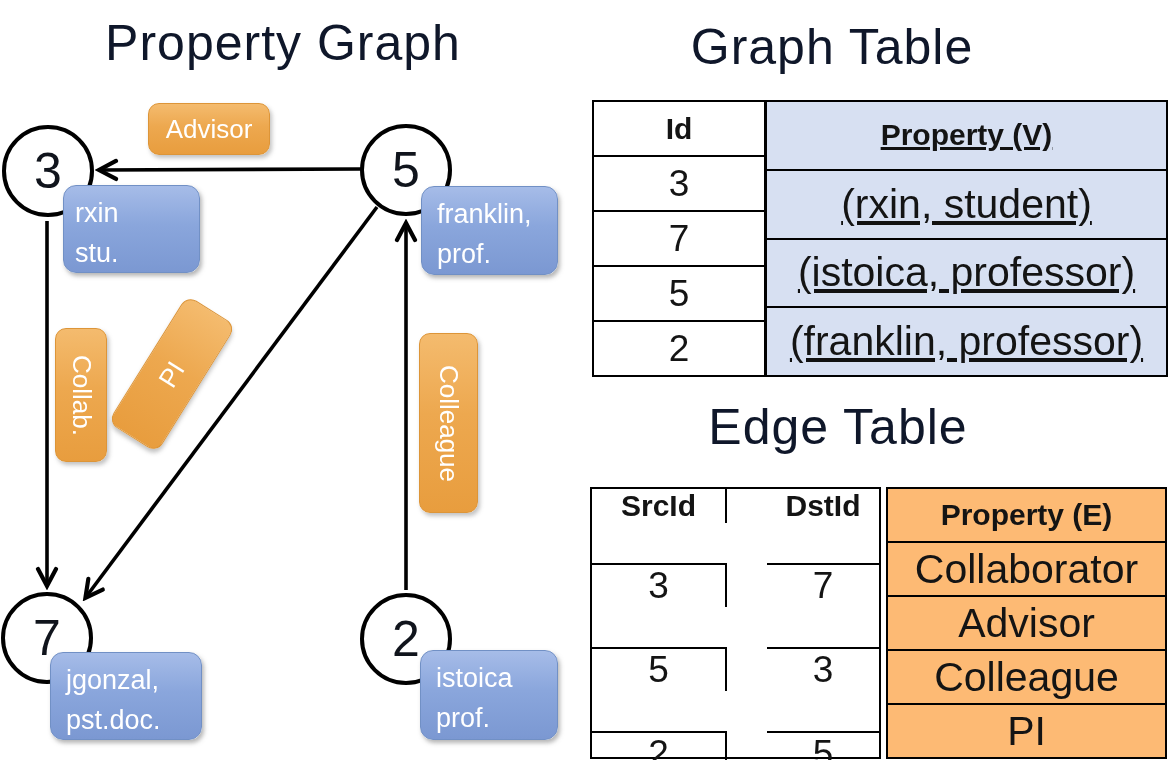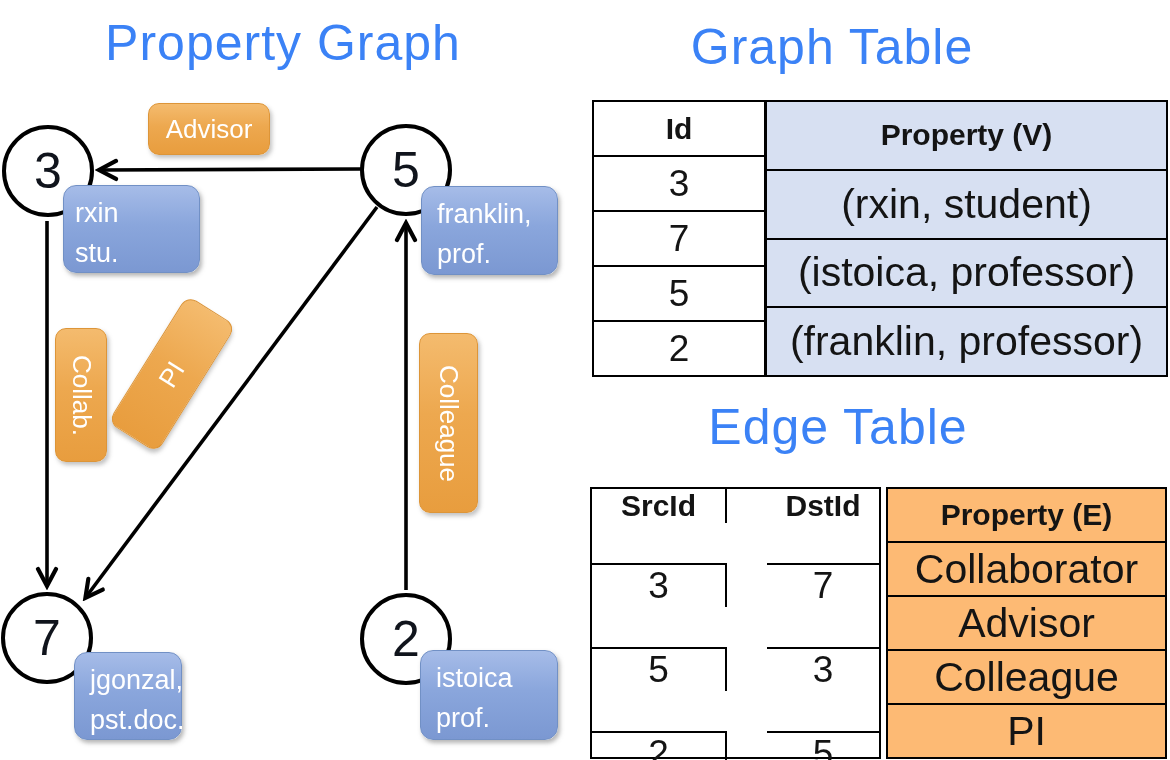--- a/index.html
+++ b/index.html
@@ -2,21 +2,21 @@
 <html><head>
 <meta charset="utf-8">
 <style>
   html,body{margin:0;padding:0;}
   body{
     width:1170px;height:760px;overflow:hidden;background:#ffffff;
     font-family:"Liberation Sans", sans-serif;color:#111;position:relative;
   }
   .panel-title{
     position:absolute;transform:translateX(-50%);
-    font-size:50px;font-weight:400;letter-spacing:1px;color:#3b82f6;white-space:nowrap;
+    font-size:50px;font-weight:400;letter-spacing:1px;color:#0f172a;white-space:nowrap;
   }
   
   #edge-svg{position:absolute;left:0;top:0;width:1170px;height:760px;z-index:1;}
   .gnode{
     position:absolute;width:92px;height:92px;border:4px solid #000;border-radius:50%;
     background:#fff;box-sizing:border-box;display:flex;align-items:center;justify-content:center;
     z-index:3;
   }
   .gnode span{font-size:50px;font-weight:400;color:#10141c;}
   .vprop{
@@ -49,21 +49,21 @@
     position:absolute;border:2.5px solid #000;box-sizing:border-box;background:#fff;
     display:grid;grid-template-columns:135px 1fr;grid-template-rows:repeat(5,1fr);gap:40px;
   }
   .tgrid .cell{
     display:flex;align-items:center;justify-content:center;
     font-size:37px;color:#141414;white-space:nowrap;
   }
   .tgrid .cell:nth-child(odd){border-right:2.5px solid #000;}
   .tgrid .cell:nth-child(n+3){border-top:2.5px solid #000;}
   .tgrid .head{font-weight:700;font-size:30px;}
-  .bg-vertex{background:#d7e0f2;}
+  .bg-vertex{background:#d7e0f2;text-decoration:underline;}
   .bg-edge{background:#fdba74;}
 </style>
 </head>
 <body>
 
 <div class="panel-title" style="left:283px;top:14px;">Property Graph</div>
 
 <svg id="edge-svg" viewBox="0 0 1170 760">
   <defs>
     <marker id="arrow" markerUnits="userSpaceOnUse" markerWidth="24" markerHeight="24" viewBox="0 0 12 12" refX="9.5" refY="6" orient="auto">
@@ -90,21 +90,21 @@
 </div>
 
 <div class="vprop" style="left:63px;top:185px;width:137px;height:88px;padding-left:11px;">
   <div>rxin</div>
   <div>stu.</div>
 </div>
 <div class="vprop" style="left:421px;top:186px;width:137px;height:89px;">
   <div>franklin,</div>
   <div>prof.</div>
 </div>
-<div class="vprop" style="left:74px;top:652px;width:108px;height:88px;">
+<div class="vprop" style="left:50px;top:652px;width:152px;height:88px;">
   <div>jgonzal,</div>
   <div>pst.doc.</div>
 </div>
 <div class="vprop" style="left:420px;top:650px;width:138px;height:90px;">
   <div>istoica</div>
   <div>prof.</div>
 </div>
 
 <div class="eprop" style="left:148px;top:103px;width:122px;height:52px;">
   <span>Advisor</span>

